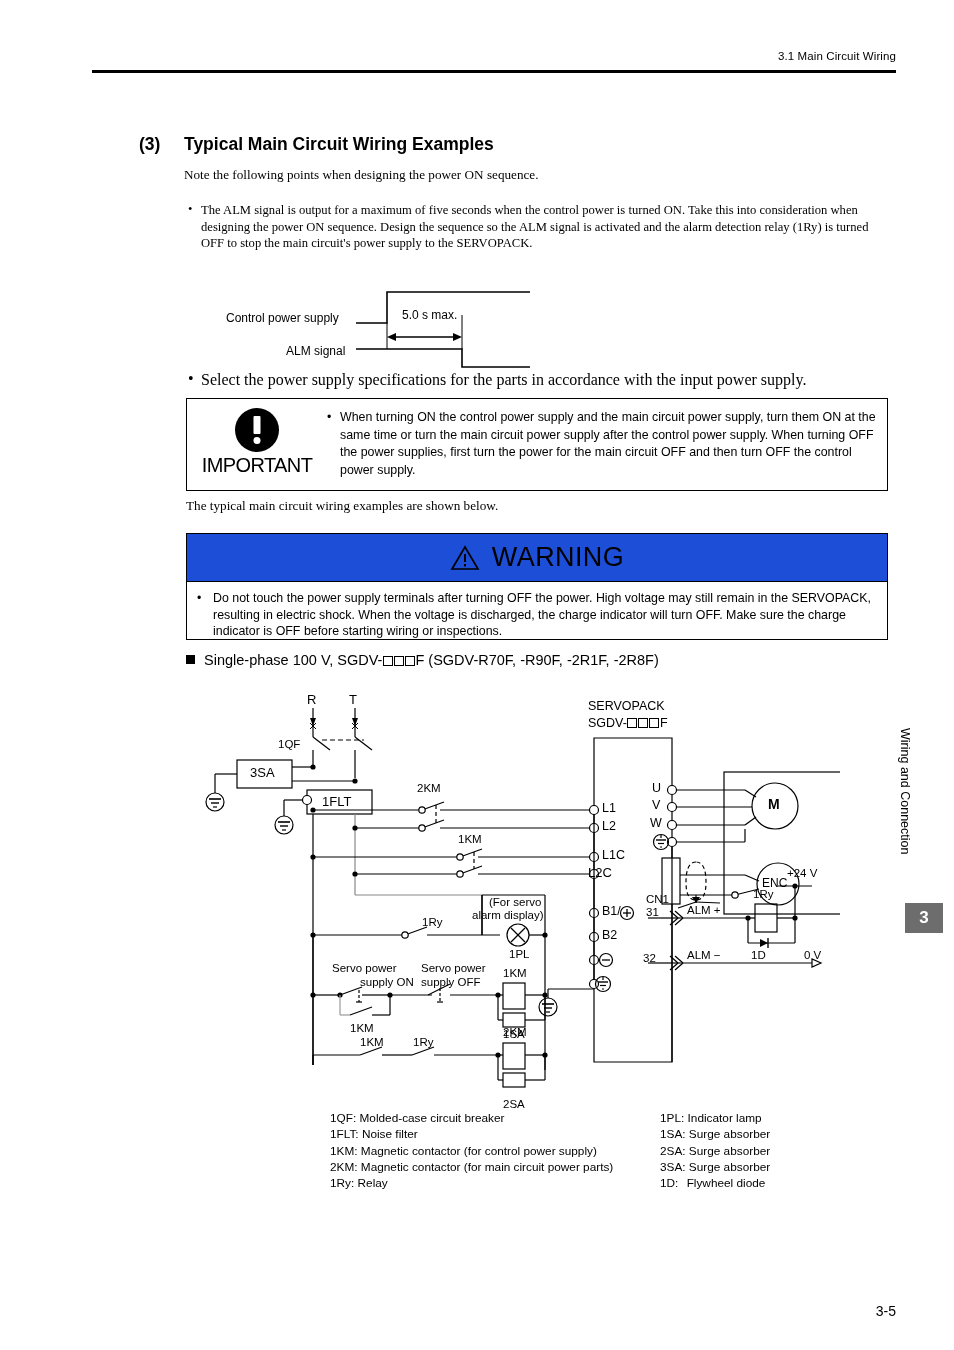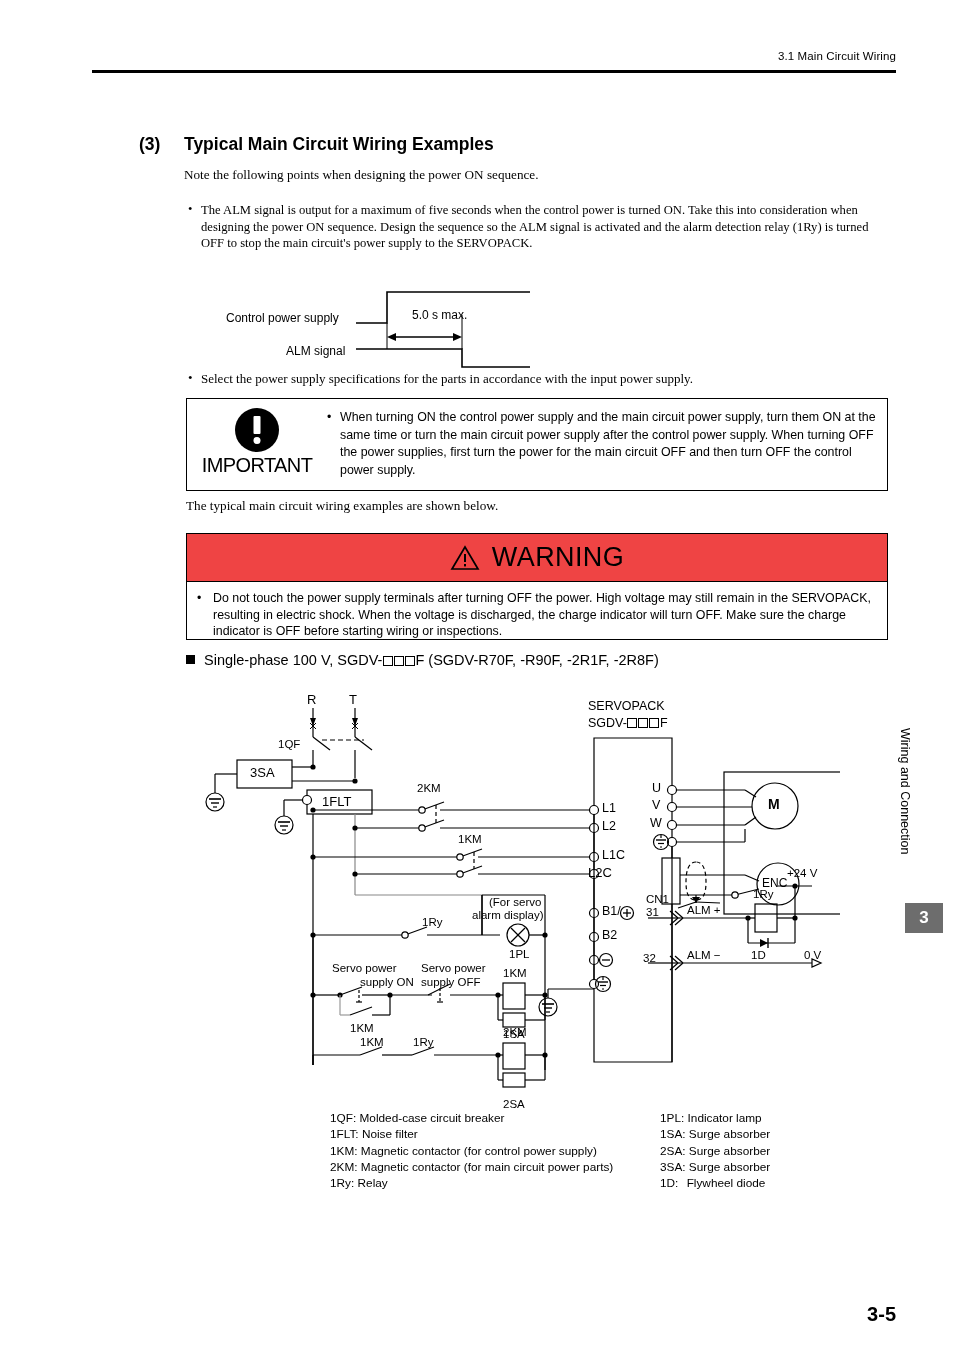--- a/index.html
+++ b/index.html
@@ -43,21 +43,21 @@
     font-size: 13.2px;
     text-align: center;
   }
 
   .bullets { position: absolute; left: 188px; top: 200px; width: 700px; }
   .bl { position: relative; padding-left: 13px; font-size: 12.6px; line-height: 16.7px; }
   .bl::before { content: "•"; position: absolute; left: 0; top: -1px; }
 
   .bullet-select {
     position: absolute; left: 188px; top: 371px; width: 700px;
-    font-size: 13px; padding-left: 13px;
+    font-size: 16px; padding-left: 13px;
   }
   .bullet-select::before { content: "•"; position: absolute; left: 0; top: -1px; }
 
   
   .timing { position: absolute; left: 200px; top: 285px; width: 340px; height: 85px; }
   .tlbl {
     position: absolute; font-size: 12px; white-space: nowrap;
     font-family: "Liberation Sans", sans-serif;
   }
 
@@ -101,21 +101,21 @@
     font-size: 13.2px;
   }
 
   
   .warn-box {
     position: absolute; left: 186px; top: 533px;
     width: 702px; height: 107px;
     border: 1.6px solid #000; box-sizing: border-box;
   }
   .warn-head {
-    height: 47px; background: #ef4444; border-bottom: 1.6px solid #000;
+    height: 47px; background: #1d4ed8; border-bottom: 1.6px solid #000;
     display: flex; align-items: center; justify-content: center; gap: 12px;
   }
   .warn-word { font-size: 27px; letter-spacing: .4px; }
   .warn-body {
     position: relative; padding: 8px 10px 0 26px;
     font-size: 12.4px; line-height: 16.5px;
   }
   .warn-body::before {
     content: "•"; position: absolute; left: 10px; top: 8px;
   }
@@ -144,21 +144,21 @@
   }
   .side-tab {
     position: absolute; left: 905px; top: 903px;
     width: 38px; height: 30px; background: #6d6d6d;
     color: #fff; font-size: 17px; font-weight: bold;
     display: flex; align-items: center; justify-content: center;
   }
 
   .page-num {
     position: absolute; right: 58px; top: 1303px;
-    font-size: 20px; font-weight: bold; text-align: right;
+    font-size: 14px; font-weight: normal; text-align: right;
   }
 
   
   .circuit { position: absolute; left: 200px; top: 690px; width: 640px; height: 420px; }
   .circuit svg { display: block; }
   .ctext {
     position: absolute; font-size: 11.5px; white-space: nowrap;
     font-family: "Liberation Sans", sans-serif; line-height: 13px;
   }
 
@@ -180,21 +180,21 @@
   <div class="sec-title">Typical Main Circuit Wiring Examples</div>
   <div class="note-lead serif">Note the following points when designing the power ON sequence.</div>
 
   <div class="bullets">
     <div class="bl serif" style="margin-top:2px;">The ALM signal is output for a maximum of five seconds when the control power is turned ON. Take this into consideration when designing the power ON sequence. Design the sequence so the ALM signal is activated and the alarm detection relay (1Ry) is turned OFF to stop the main circuit's power supply to the SERVOPACK.</div>
   </div>
 
   <div class="timing">
     <div class="tlbl" style="left:26px; top:26px;">Control power supply</div>
     <div class="tlbl" style="left:86px; top:59px;">ALM signal</div>
-    <div class="tlbl" style="left:202px; top:23px;margin-left:10px;">5.0 s max.</div>
+    <div class="tlbl" style="left:202px; top:23px;">5.0 s max.</div>
     <svg width="340" height="85">
 
       <path d="M 156 38 L 187 38 L 187 7 L 330 7" stroke="#000" stroke-width="1.6" fill="none"></path>
 
       <path d="M 156 64 L 262 64 L 262 82 L 330 82" stroke="#000" stroke-width="1.6" fill="none"></path>
 
       <line x1="187" y1="38" x2="187" y2="64" stroke="#000" stroke-width="1"></line>
       <line x1="262" y1="30" x2="262" y2="64" stroke="#000" stroke-width="1"></line>
 
       <line x1="190" y1="52" x2="259" y2="52" stroke="#000" stroke-width="1.4"></line>

